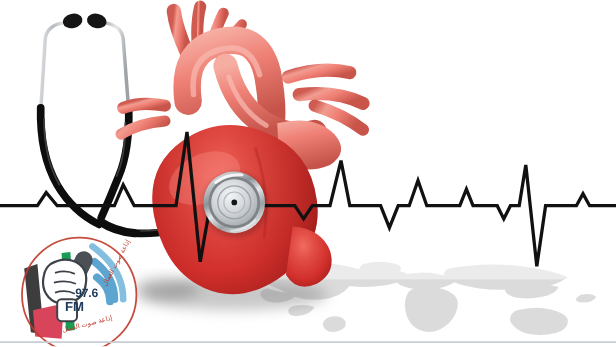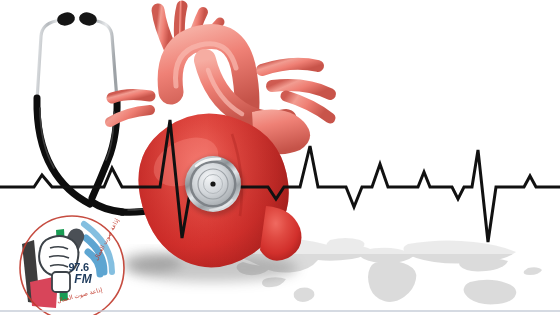--- a/index.html
+++ b/index.html
@@ -14,22 +14,22 @@
     clip:rect(0 0 0 0);white-space:nowrap;}
   
   .logo-freq{
     position:absolute;left:41px;top:262px;width:48px;
     text-align:right;font-family:"Liberation Sans",sans-serif;
     font-weight:bold;font-size:11px;line-height:11px;color:#1d3a5c;
     letter-spacing:-0.2px;
   }
   .logo-fm{
     position:absolute;left:59px;top:273px;width:48px;
-    text-align:center;font-family:"Liberation Sans",sans-serif;
-    font-weight:bold;font-size:12px;line-height:12px;color:#1d3a5c;font-style:italic;
+    font-family:"Liberation Sans",sans-serif;
+    font-weight:bold;font-size:12px;line-height:12px;color:#1d3a5c;
   }
   .logo-arabic-side{
     position:absolute;left:92px;top:258px;
     font-family:"DejaVu Sans",sans-serif;font-size:6px;color:#c0392b;
     transform:rotate(-62deg);transform-origin:left top;white-space:nowrap;
   }
   .logo-arabic-bottom{
     position:absolute;left:56px;top:297px;
     font-family:"DejaVu Sans",sans-serif;font-size:6px;color:#c0392b;
     transform:rotate(-14deg);transform-origin:left top;white-space:nowrap;

